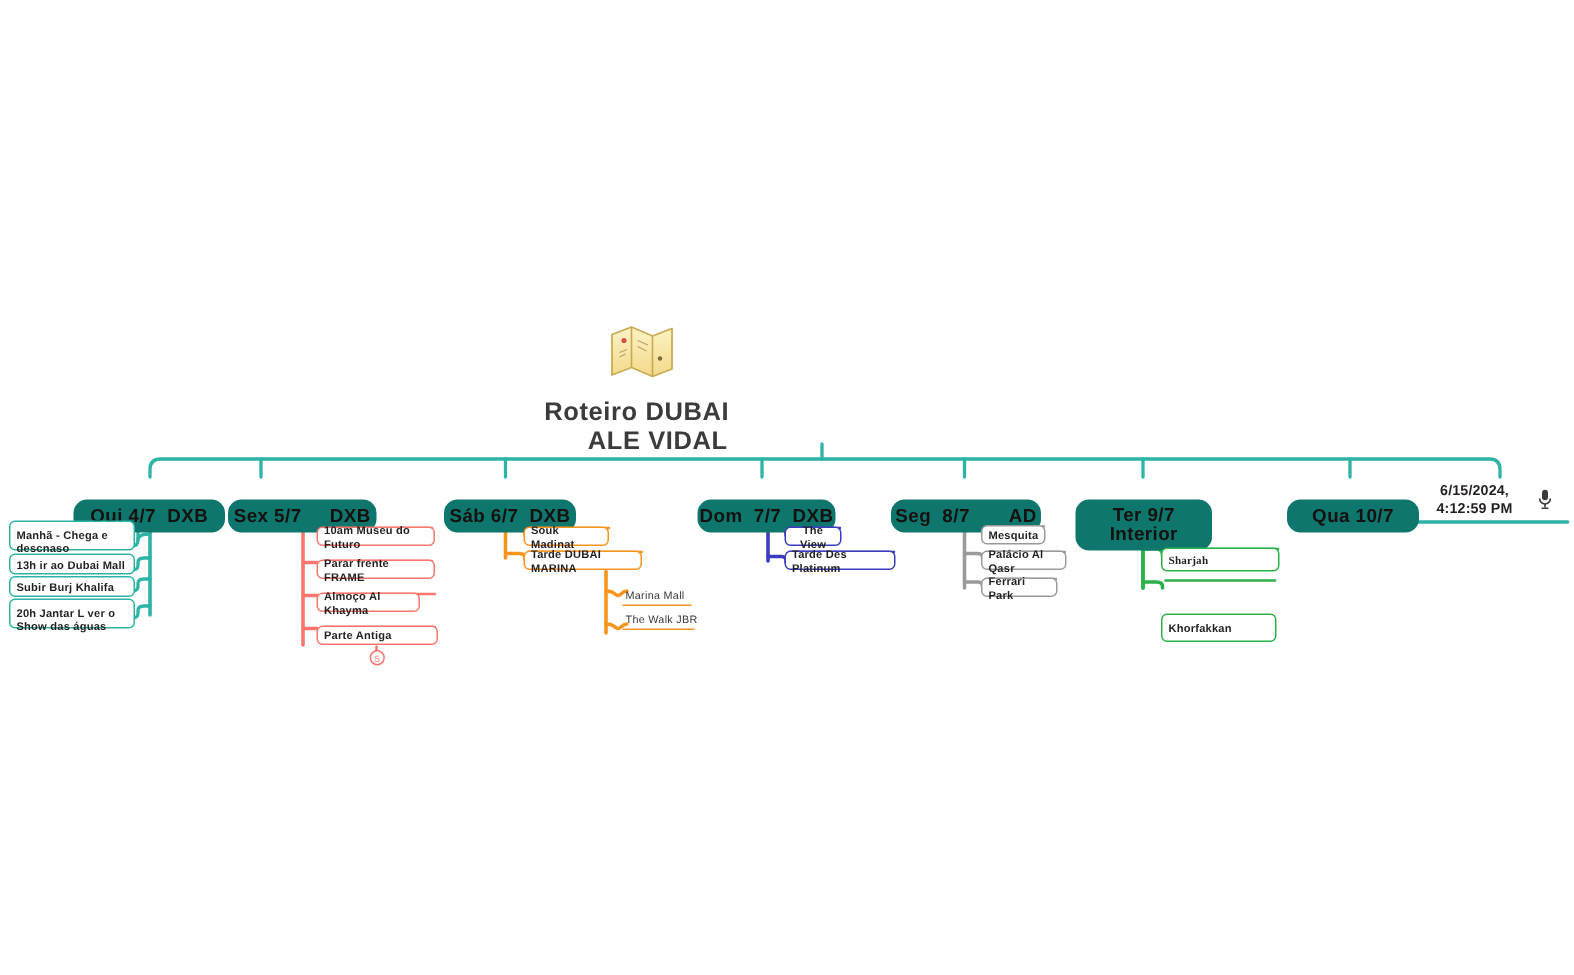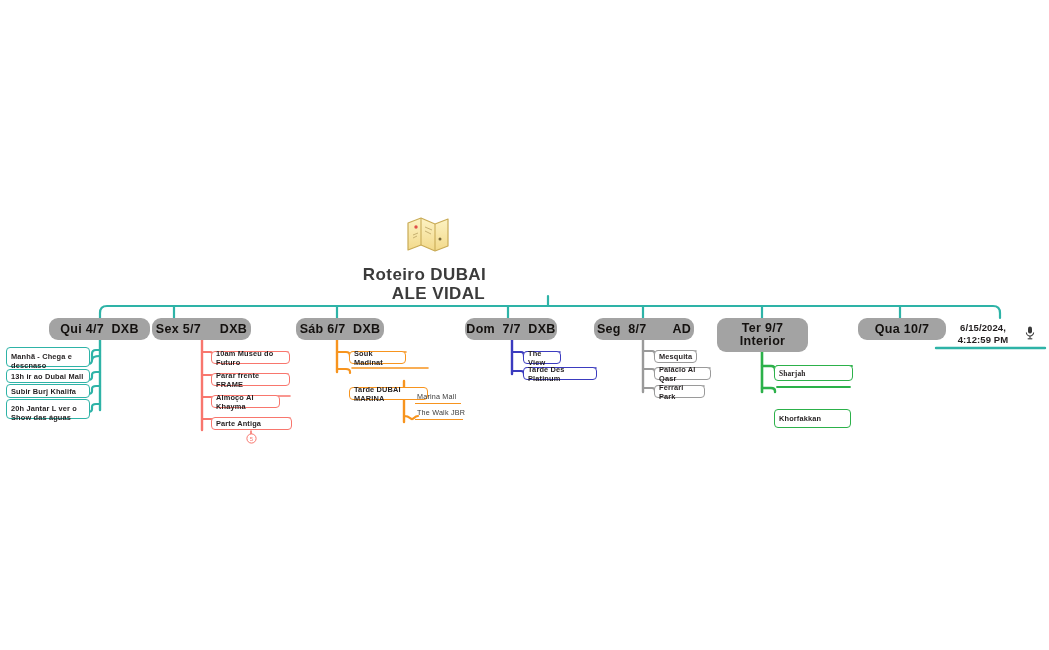--- a/index.html
+++ b/index.html
@@ -25,31 +25,32 @@
   .title-line{
     font-size:17px;font-weight:bold;letter-spacing:.4px;
     color:#3b3b3b;line-height:19px;
   }
   .title-l1{ padding-right:6px; }
   .title-l2{ padding-left:22px; }
 
   
   .day-node{
     position:absolute;
-    background:#a3a3a3;
+    background:#0f766e;
     border-radius:9px;
     color:#14110f;
     font-weight:bold;
     font-size:12.5px;
     display:flex;align-items:center;justify-content:center;
     text-align:center;
     line-height:13px;
     letter-spacing:.3px;
     box-sizing:border-box;
     white-space:pre;
+    margin-top:15px;
   }
 
   
   .leaf{
     position:absolute;
     box-sizing:border-box;
     background:#ffffff;
     border:1.6px solid #999;
     border-radius:4px;
     font-size:7.4px;
@@ -211,26 +212,26 @@
   <div class="leaf salmon" style="left:211px;top:373px;width:79px;height:13px;">Parar frente FRAME</div>
   <div class="leaf salmon" style="left:211px;top:395px;width:69px;height:13px;">Almoço Al Khayma</div>
   <div class="leaf salmon" style="left:211px;top:417px;width:81px;height:13px;">Parte Antiga</div>
 
   <svg class="collapse-badge" style="left:246px;top:433px;" viewBox="0 0 11 11" xmlns="http://www.w3.org/2000/svg">
     <circle cx="5.5" cy="5.5" r="4.6" fill="#ffffff" stroke="#f8766d" stroke-width="1"></circle>
     <text x="5.5" y="8" font-size="6" text-anchor="middle" fill="#f8766d" font-family="Liberation Sans, sans-serif">5</text>
   </svg>
 
   <div class="leaf orange" style="left:349px;top:351px;width:57px;height:13px;">Souk Madinat</div>
-  <div class="leaf orange" style="left:349px;top:367px;width:79px;height:13px;margin-top:20px;">Tarde DUBAI MARINA</div>
+  <div class="leaf orange" style="left:349px;top:367px;width:79px;height:13px;">Tarde DUBAI MARINA</div>
 
   <div class="uleaf" style="left:415px;top:392px;width:46px;">Marina Mall</div>
   <div class="uleaf" style="left:415px;top:408px;width:48px;">The Walk JBR</div>
 
-  <div class="leaf blue" style="left:523px;top:351px;width:38px;height:13px;">The View</div>
+  <div class="leaf blue" style="left:523px;top:351px;width:38px;height:13px;text-align:center;">The View</div>
   <div class="leaf blue" style="left:523px;top:367px;width:74px;height:13px;">Tarde Des Platinum</div>
 
   <div class="leaf gray" style="left:654px;top:350px;width:43px;height:13px;">Mesquita</div>
   <div class="leaf gray" style="left:654px;top:367px;width:57px;height:13px;">Palácio Al Qasr</div>
   <div class="leaf gray" style="left:654px;top:385px;width:51px;height:13px;">Ferrari Park</div>
 
   <div class="leaf green" style="left:774px;top:365px;width:79px;height:16px;font-family:Liberation Serif, serif;">Sharjah</div>
   <div class="leaf green" style="left:774px;top:409px;width:77px;height:19px;">Khorfakkan</div>
 
   <div class="timestamp" style="left:948px;top:322px;width:70px;white-space:pre;">6/15/2024,

